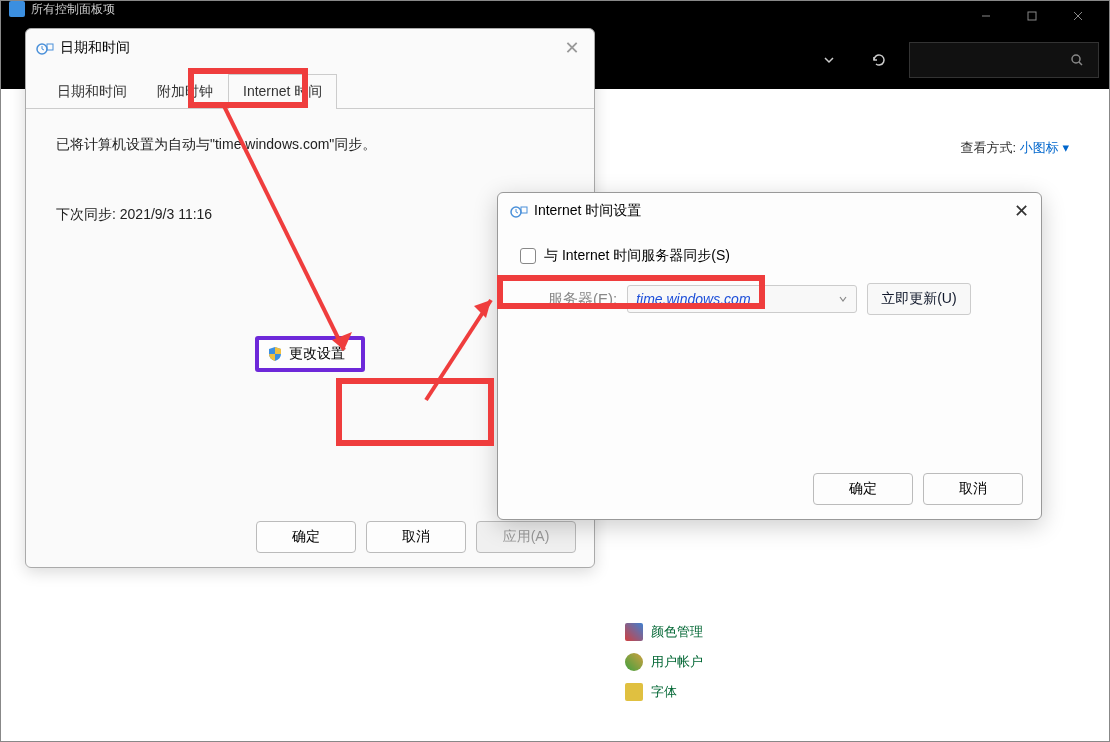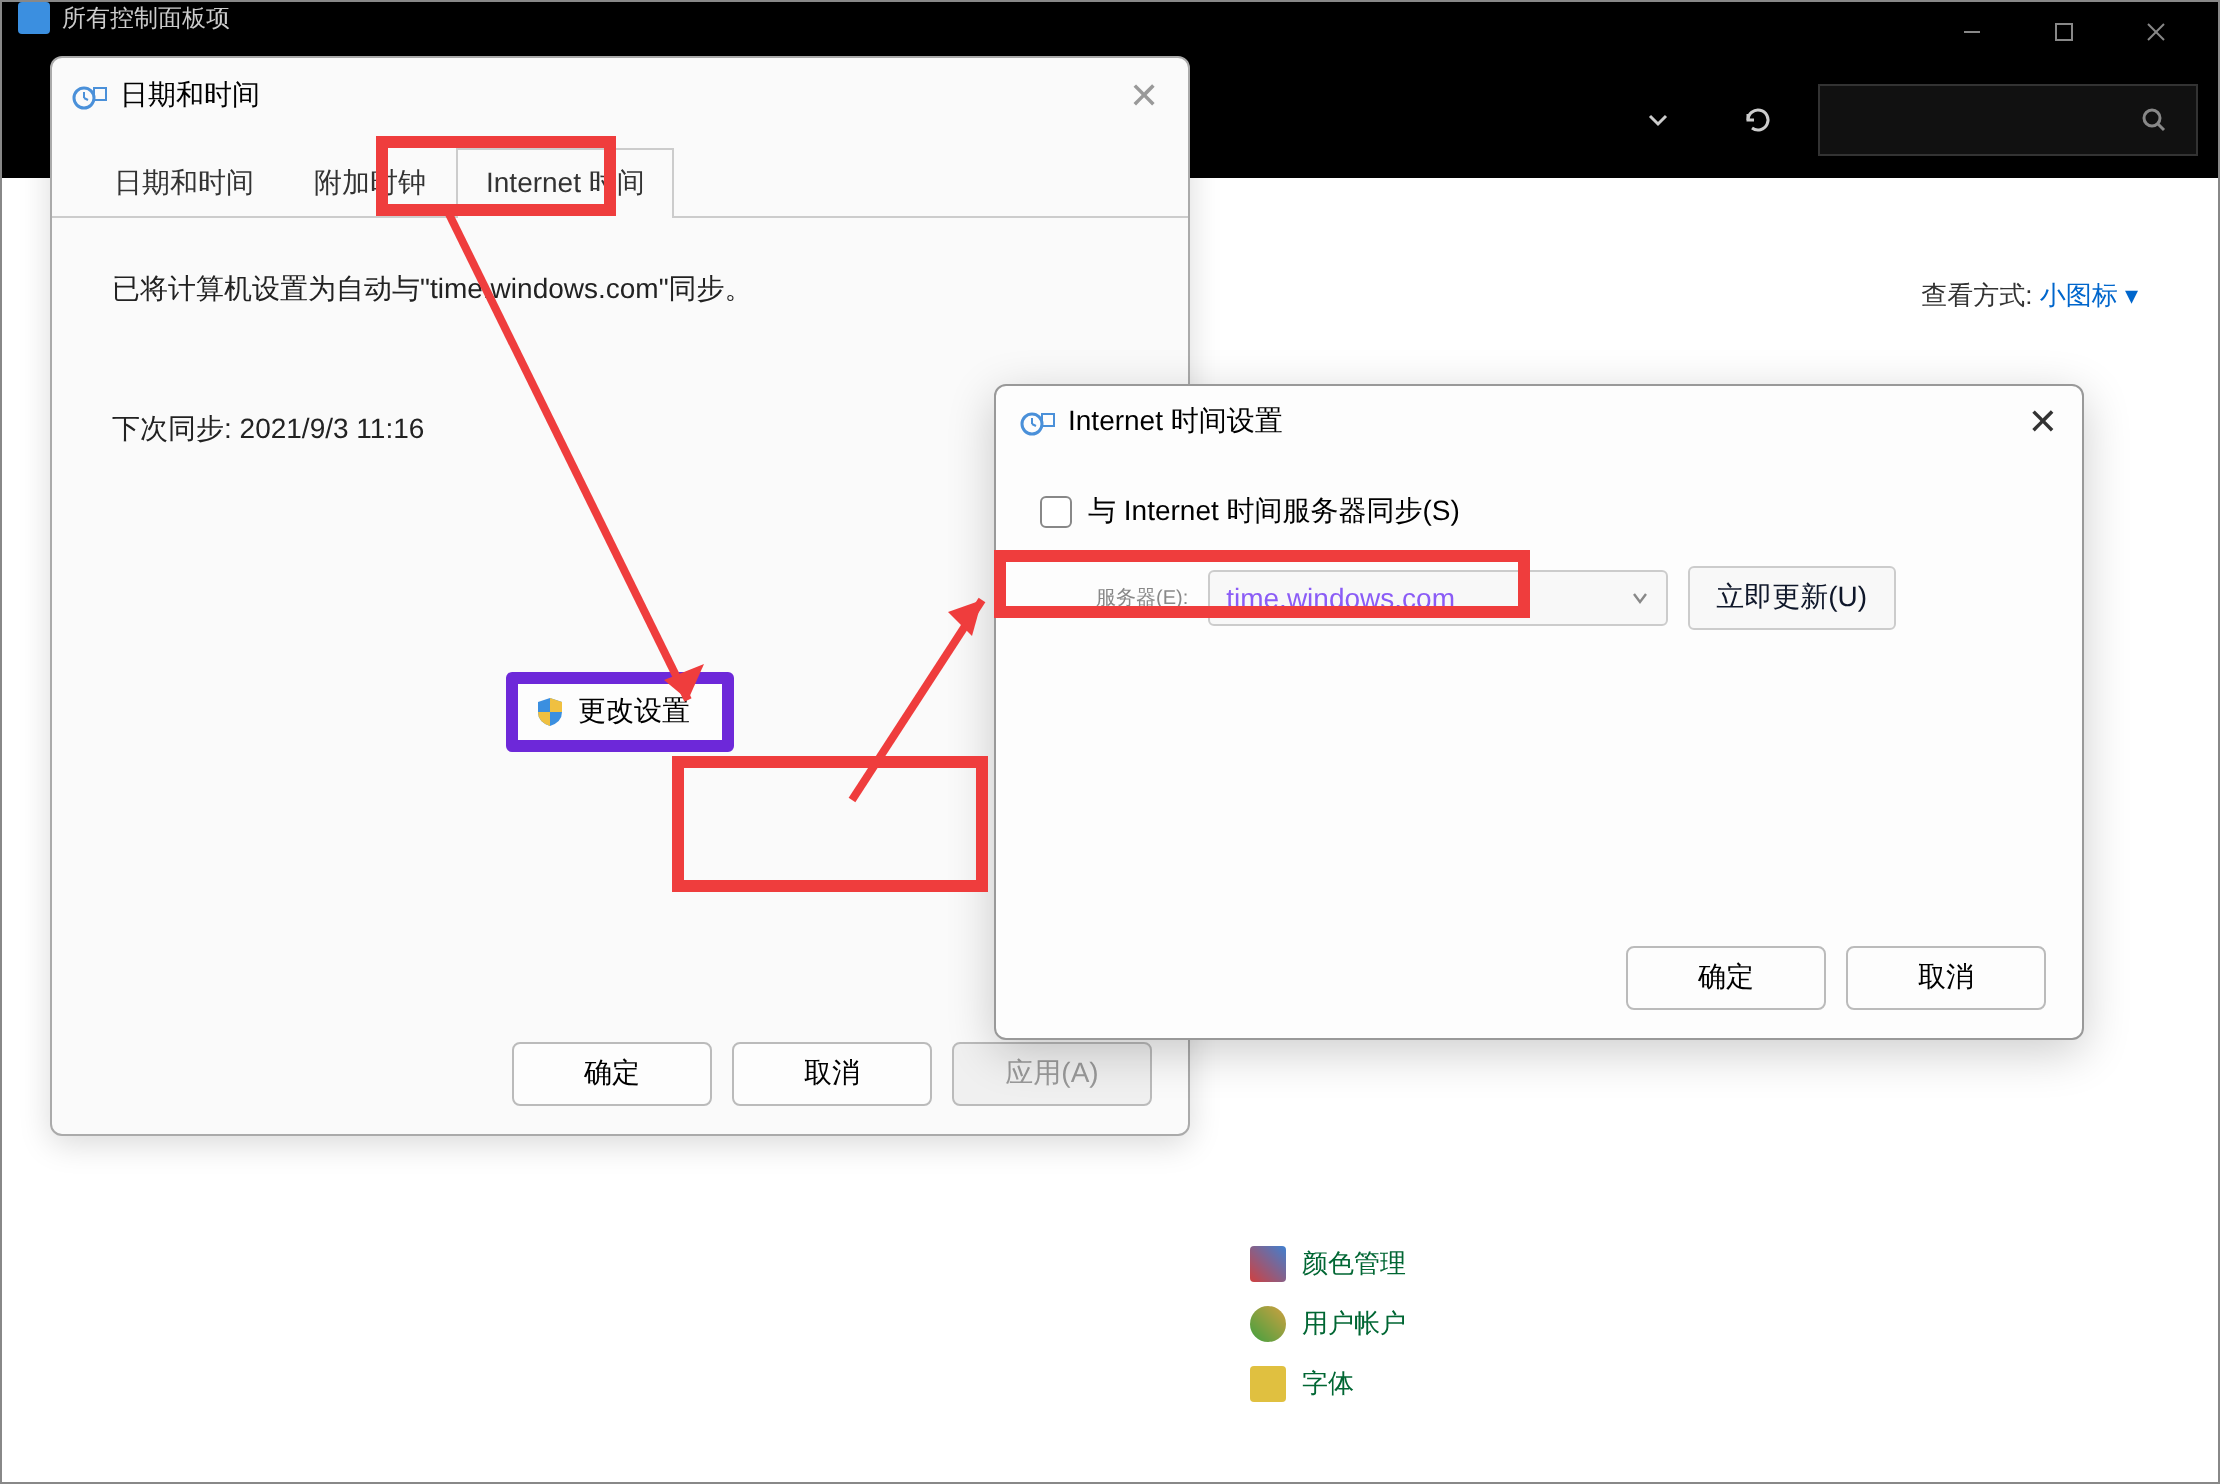--- a/index.html
+++ b/index.html
@@ -176,21 +176,21 @@
       line-height: 1.6;
     }
     .dt-row { margin-bottom: 48px; }
     .dt-change-btn-wrap {
       display: flex;
       justify-content: center;
       margin-top: 110px;
     }
     .dt-change-btn {
       padding: 5px 16px 5px 8px;
-      border: 6px solid #6d28d9;
+      border: 4px solid #6d28d9;
       border-radius: 3px;
       background: #fdfdfd;
       font-size: 14px;
       display: inline-flex;
       align-items: center;
       gap: 6px;
     }
     .shield-icon {
       width: 16px; height: 16px;
       display: inline-block;
@@ -257,31 +257,32 @@
       border: 1px solid #888;
       border-radius: 3px;
       background: #fff;
     }
     .its-server-row {
       display: flex;
       align-items: center;
       gap: 10px;
       margin-left: 28px;
     }
-    .its-server-label { color: #888; font-size: 10px; text-align: center; }
+    .its-server-label { color: #888; font-size: 15px; text-align: center; }
     .its-server-select {
       width: 230px;
       padding: 5px 8px;
       border: 1px solid #ccc;
       border-radius: 3px;
       background: #f8f8f8;
-      color: #8b5cf6;
+      color: #1d4ed8;
       display: flex;
       justify-content: space-between;
       align-items: center;
+      font-style: italic;
     }
     .its-update-btn {
       padding: 6px 13px;
       border: 1px solid #ccc;
       border-radius: 3px;
       background: #f8f8f8;
       color: #0f172a;
       font-size: 14px;
       text-align: right;
     }

